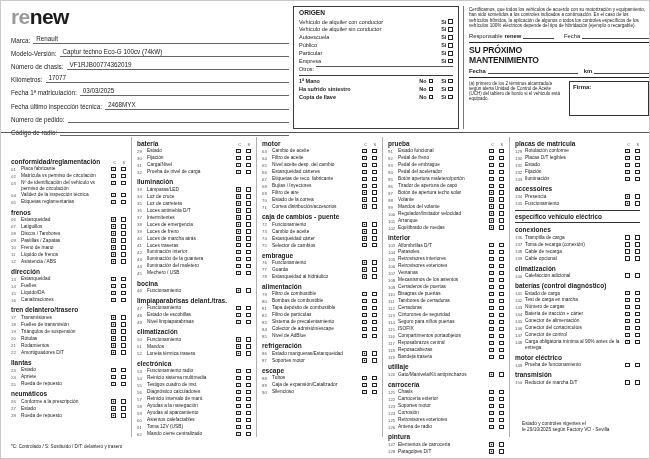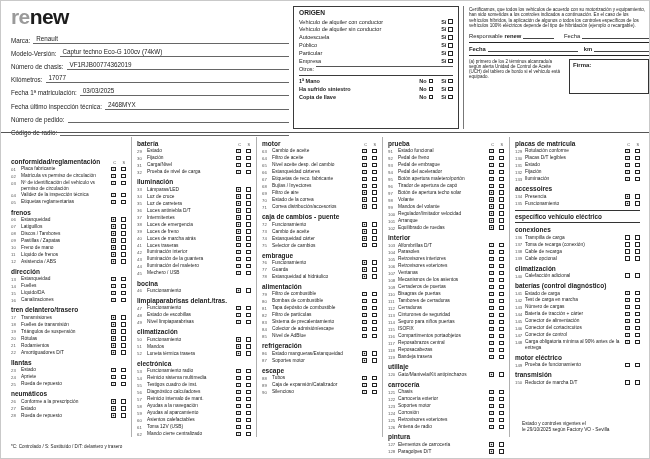--- a/index.html
+++ b/index.html
@@ -207,20 +207,21 @@
         <span class="lbl"><span>Responsable</span> <b class="renw">renew</b></span>
         <span class="val"></span>
       </span>
       <span class="rfield">
         <span class="lbl">Fecha</span>
         <span class="val"></span>
       </span>
     </div>
     <div class="maint">
       <div class="mleft">
+        <h2>SU PRÓXIMO MANTENIMIENTO</h2>
         <div class="mfield">
           <span>Fecha</span>
           <span class="val"></span>
         </div>
       </div>
       <div class="mright">
         <div class="mfield">
           <span>km</span>
           <span class="val"></span>
         </div>

